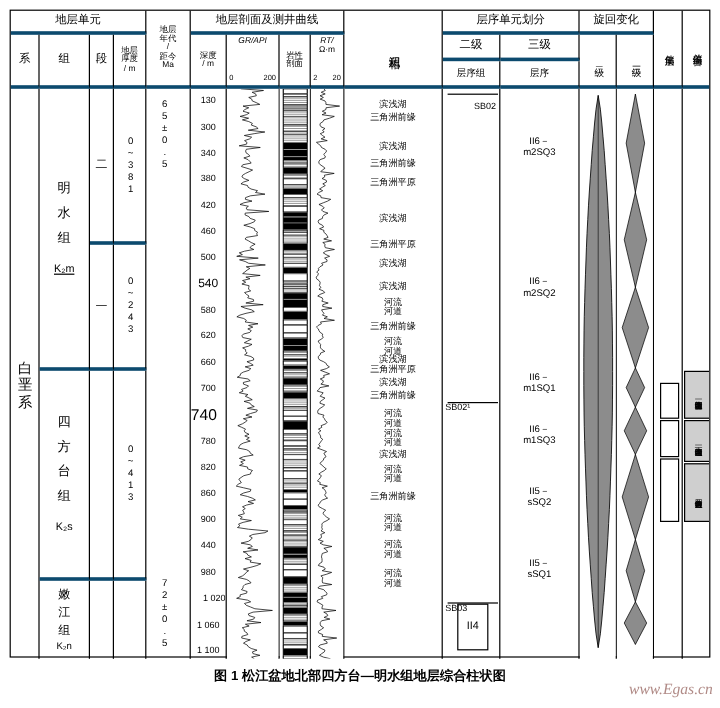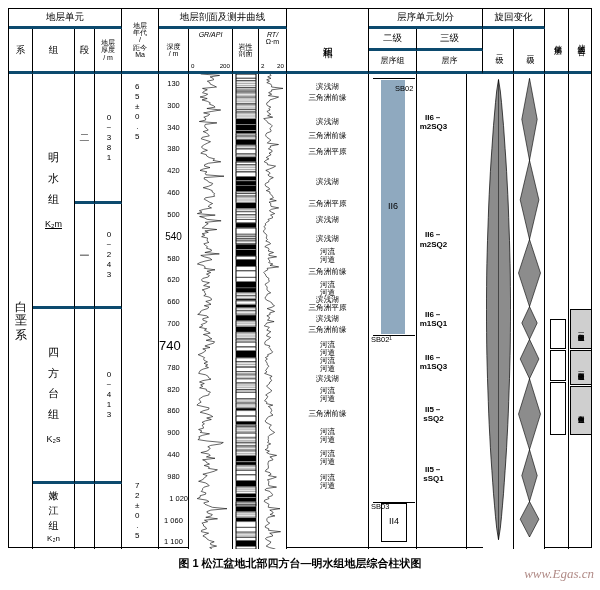--- a/index.html
+++ b/index.html
@@ -480,36 +480,33 @@
           </div>
           <div style="position: absolute; left: 0px; width: 100%; text-align: center; font-size: 7.6px; line-height: 1.05; transform: translateY(-50%); top: 408.4px;">
             <div>河流</div>
             <div>河道</div>
           </div>
         </div>
     </div>
 
     <div class="cell nb-b" style="left:360px;top:65px;width:48px;height:475px;padding:0;display:block;">
       <div id="seqgroup" style="position:relative;width:100%;height:100%;">
-          <div class="colblue" style="position: absolute; left: 12px; width: 24px; top: 5.5px; height: 254.4px; display: flex; align-items: center; justify-content: center; font-size: 9px;">
-            <span>II6</span>
-          </div>
           <div class="colwhite" style="position: absolute; left: 12px; width: 24px; top: 429.1px; height: 36.6px; display: flex; align-items: center; justify-content: center; font-size: 9px; border: 1px solid rgb(0, 0, 0);">
             <span>II4</span>
           </div>
           <div style="position: absolute; left: 4px; width: 42px; border-top: 1.3px solid rgb(0, 0, 0); top: 4.4px;"></div>
           <div style="position: absolute; left: 2px; font-size: 7.5px; top: 11px; margin-left: 24px;">SB02</div>
           <div style="position: absolute; left: 4px; width: 42px; border-top: 1.3px solid rgb(0, 0, 0); top: 261px;"></div>
           <div style="position: absolute; left: 2px; font-size: 7.5px; top: 262px;">SB02¹</div>
           <div style="position: absolute; left: 4px; width: 42px; border-top: 1.3px solid rgb(0, 0, 0); top: 427.5px;"></div>
           <div style="position: absolute; left: 2px; font-size: 7.5px; top: 428.5px;">SB03</div>
         </div>
     </div>
 
-    <div class="cell nb-b" style="left:392px;top:65px;width:66px;height:475px;padding:0;display:block;font-weight:bold;">
+    <div class="cell nb-b" style="left:408px;top:65px;width:66px;height:475px;padding:0;display:block;">
       <div id="seqthird" style="position:relative;width:100%;height:100%;">
           <div style="position: absolute; left: 0px; width: 100%; text-align: center; font-size: 8px; line-height: 1.15; transform: translateY(-50%); top: 48px;">
             <div>II6－</div>
             <div>m2SQ3</div>
           </div>
           <div style="position: absolute; left: 0px; width: 100%; text-align: center; font-size: 8px; line-height: 1.15; transform: translateY(-50%); top: 165.4px;">
             <div>II6－</div>
             <div>m2SQ2</div>
           </div>
           <div style="position: absolute; left: 0px; width: 100%; text-align: center; font-size: 8px; line-height: 1.15; transform: translateY(-50%); top: 244.6px;">

